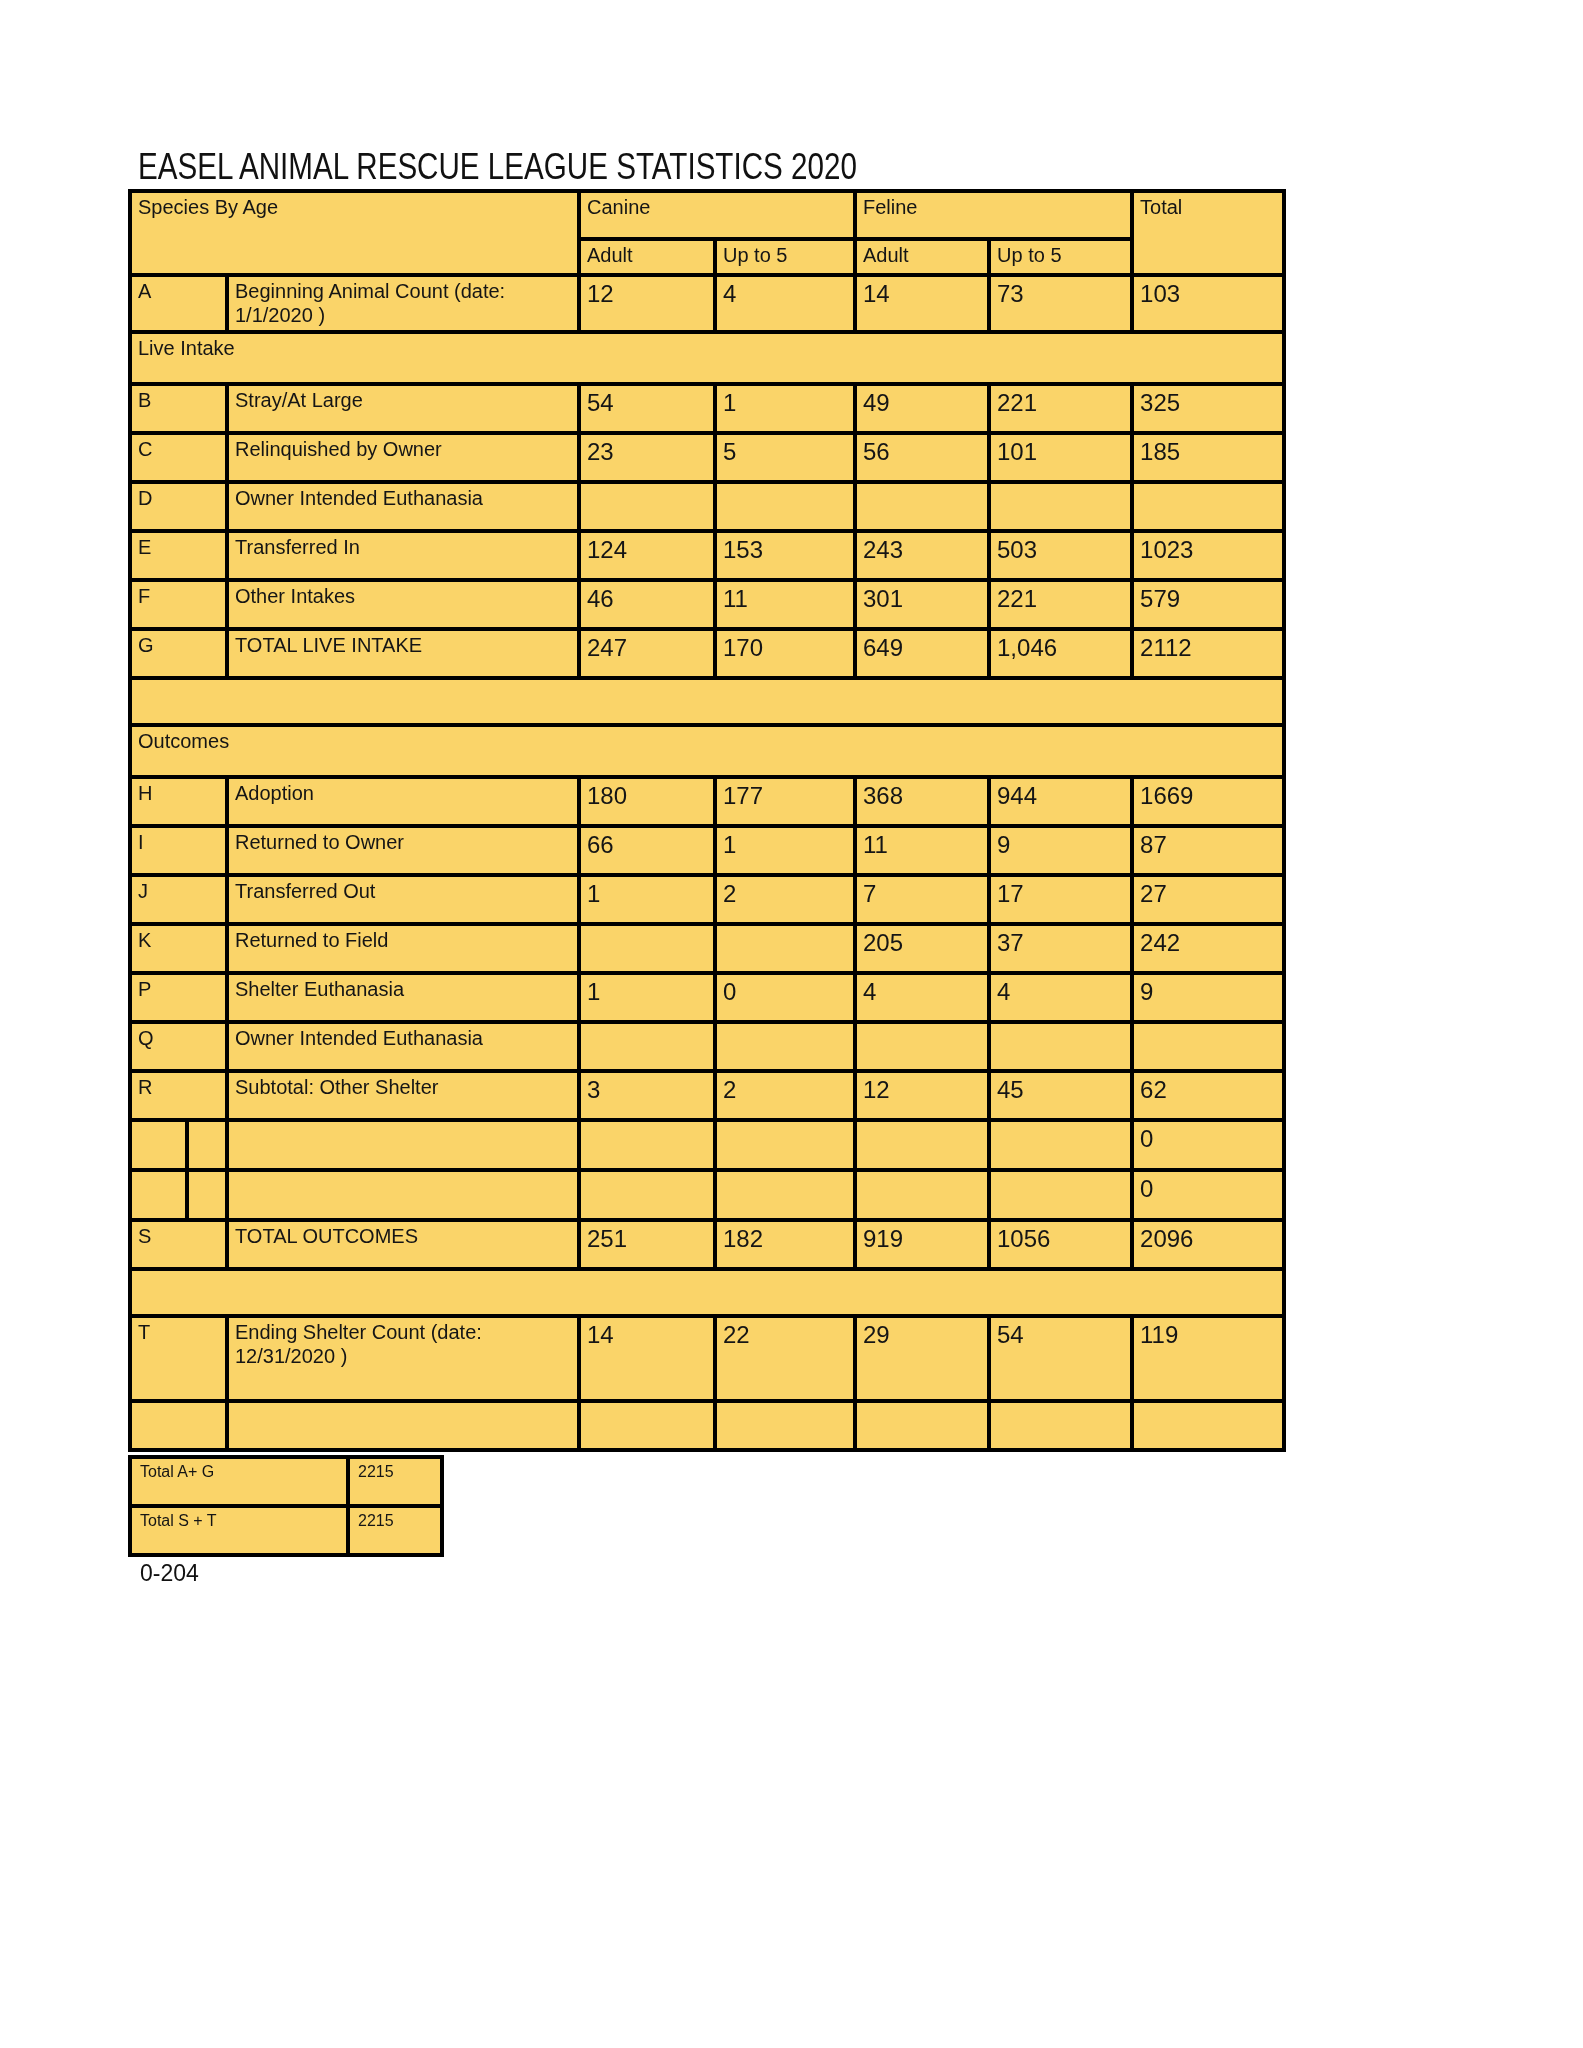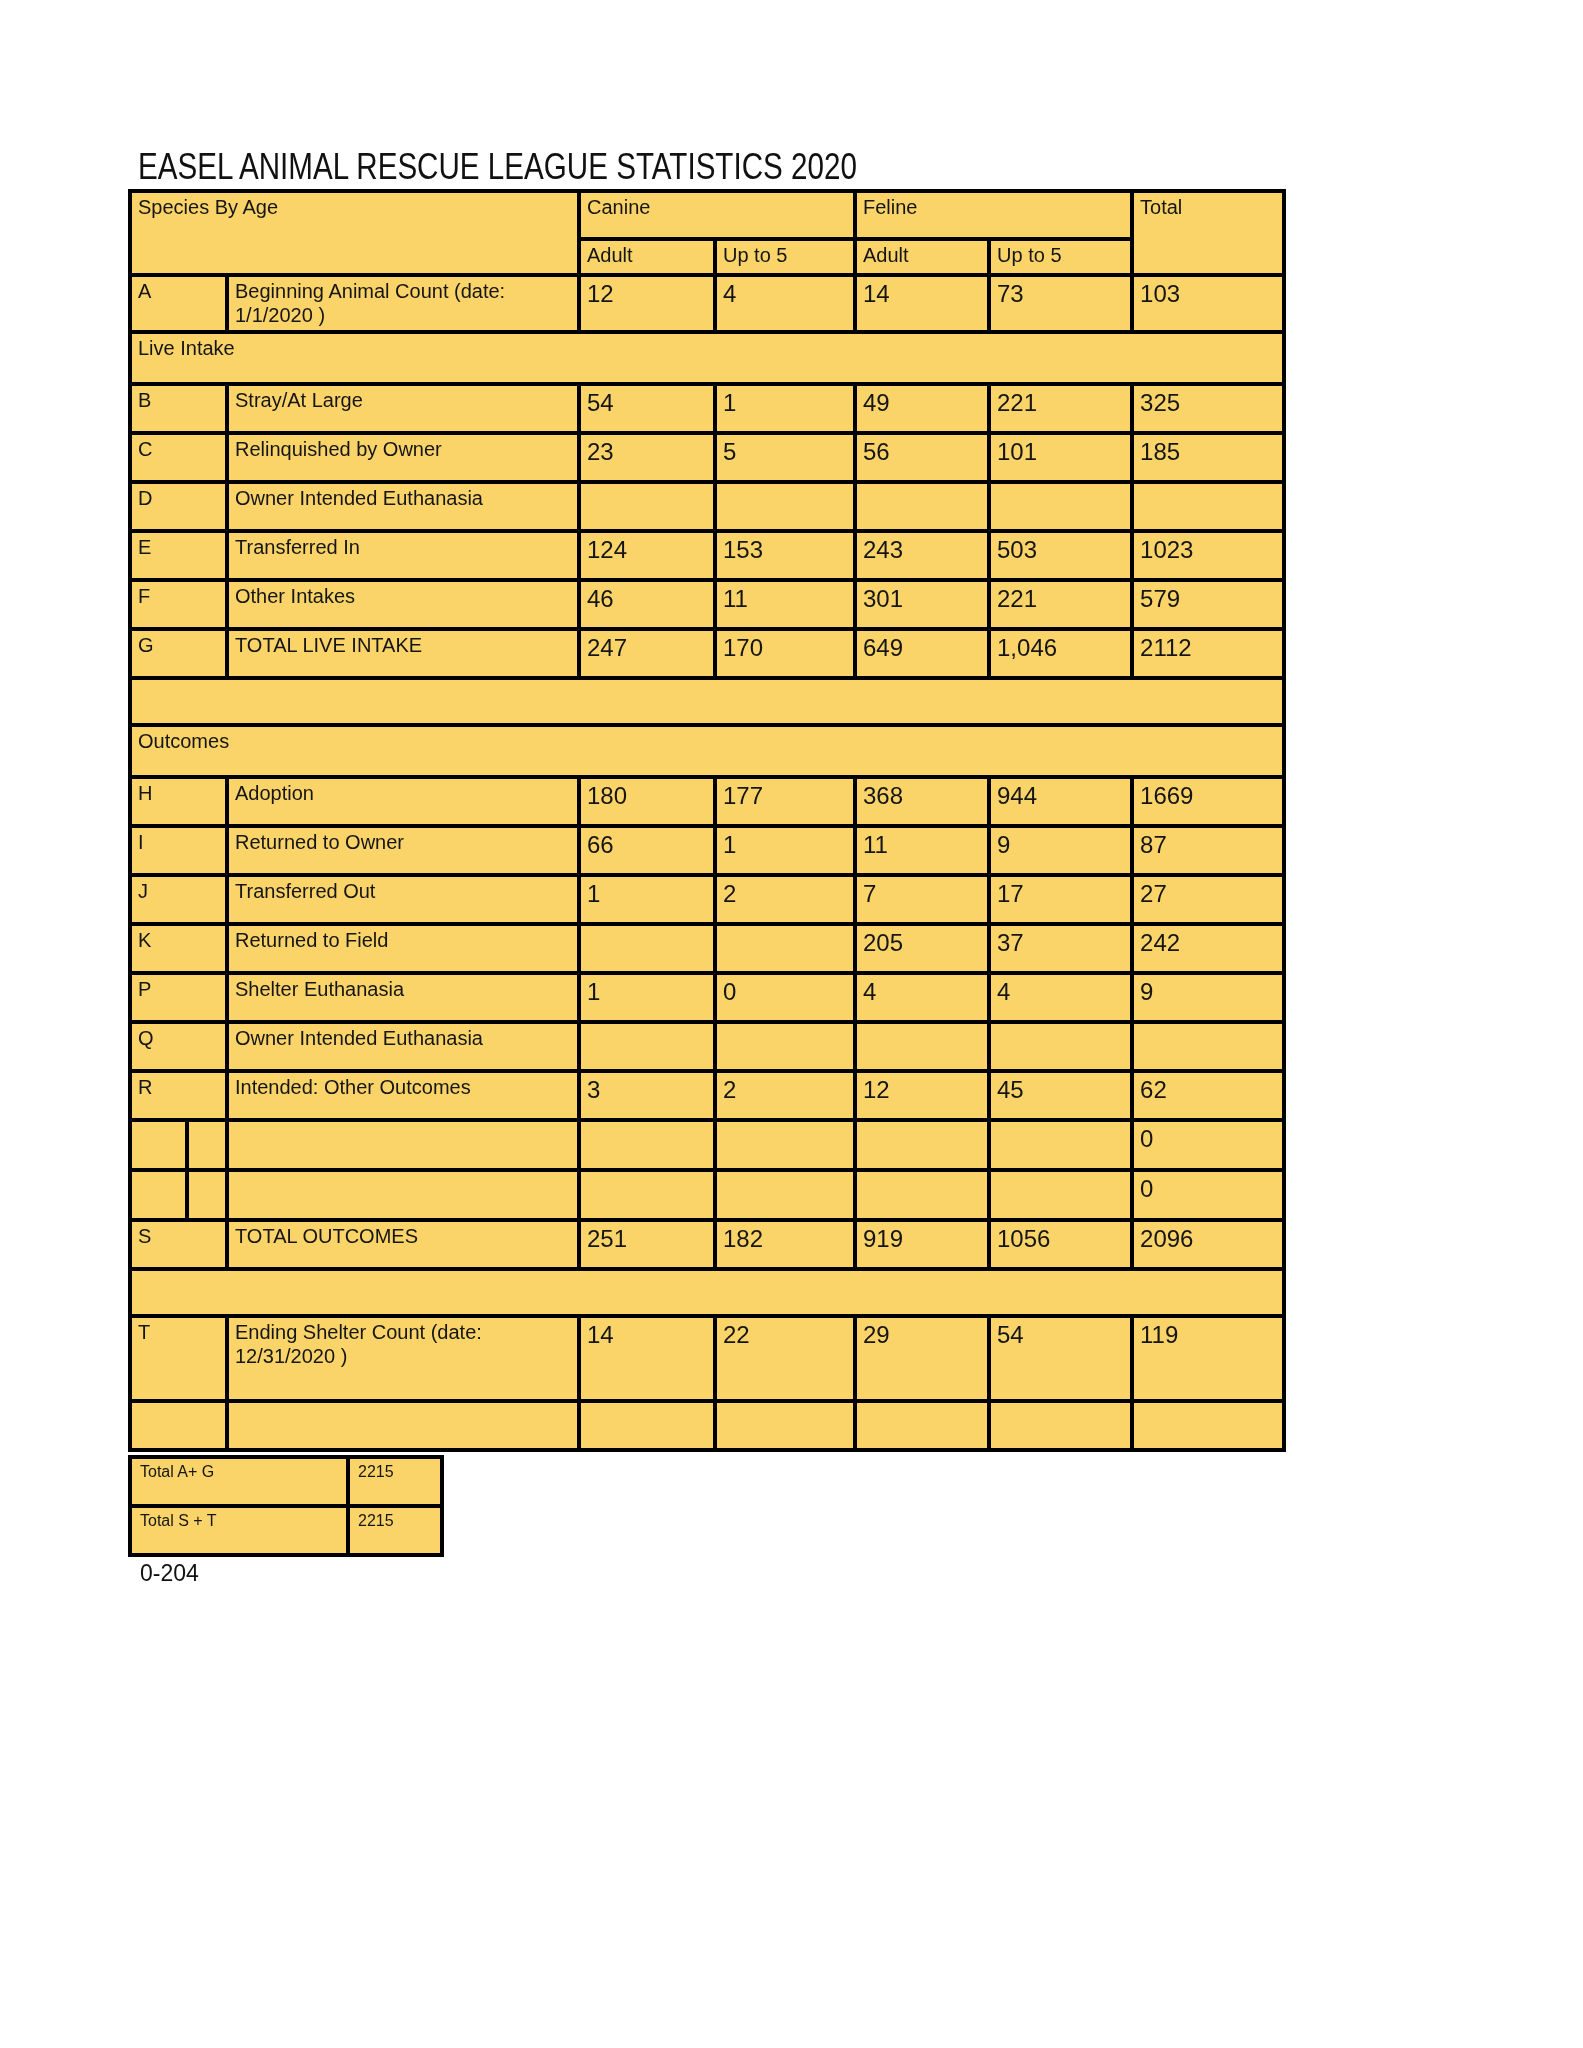--- a/index.html
+++ b/index.html
@@ -200,21 +200,21 @@
           <td class="ltr" colspan="2">Q</td>
           <td class="lbl">Owner Intended Euthanasia</td>
           <td class="val"></td>
           <td class="val"></td>
           <td class="val"></td>
           <td class="val"></td>
           <td class="val"></td>
         </tr>
         <tr class="r-data">
           <td class="ltr" colspan="2">R</td>
-          <td class="lbl">Intended: Other Outcomes</td>
+          <td class="lbl">Subtotal: Other Shelter</td>
           <td class="val">3</td>
           <td class="val">2</td>
           <td class="val">12</td>
           <td class="val">45</td>
           <td class="val">62</td>
         </tr>
         <tr class="r-split">
           <td class="ltr"></td>
           <td class="ltr"></td>
           <td class="lbl"></td>

